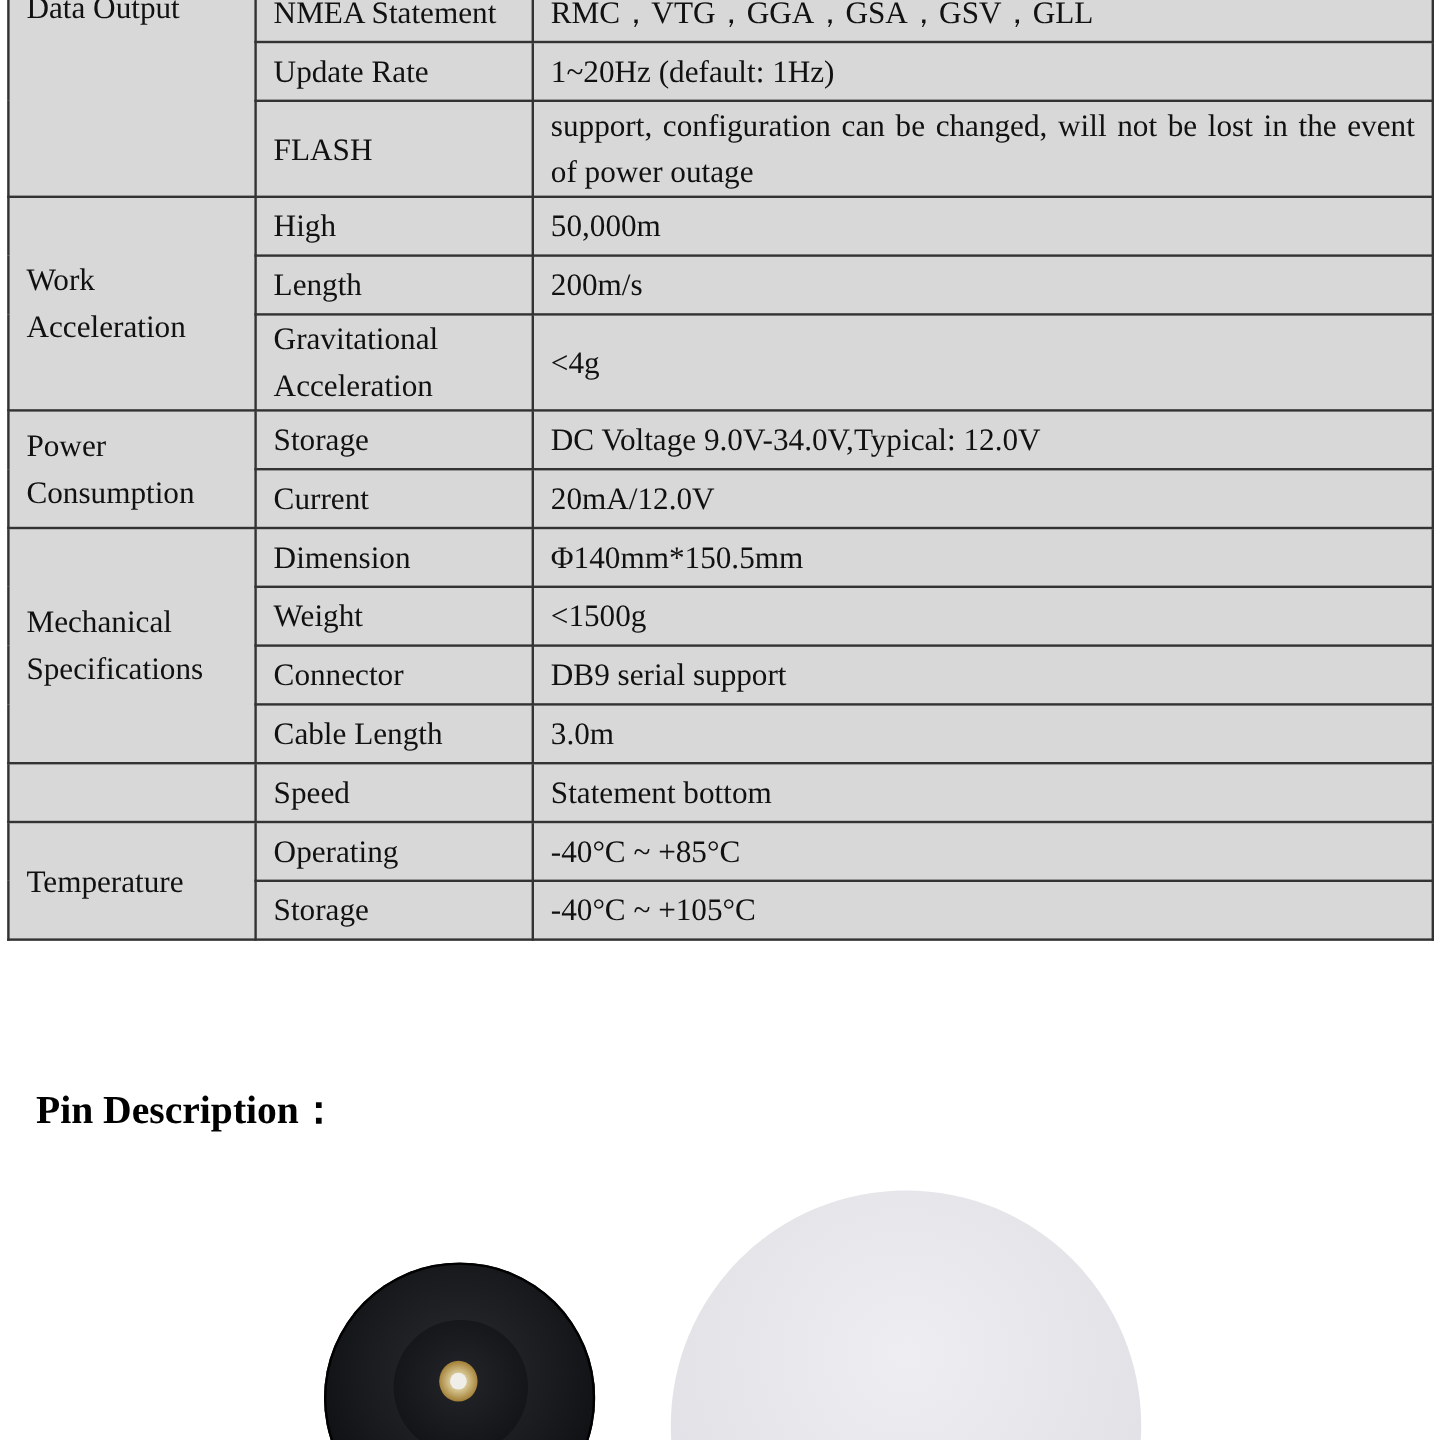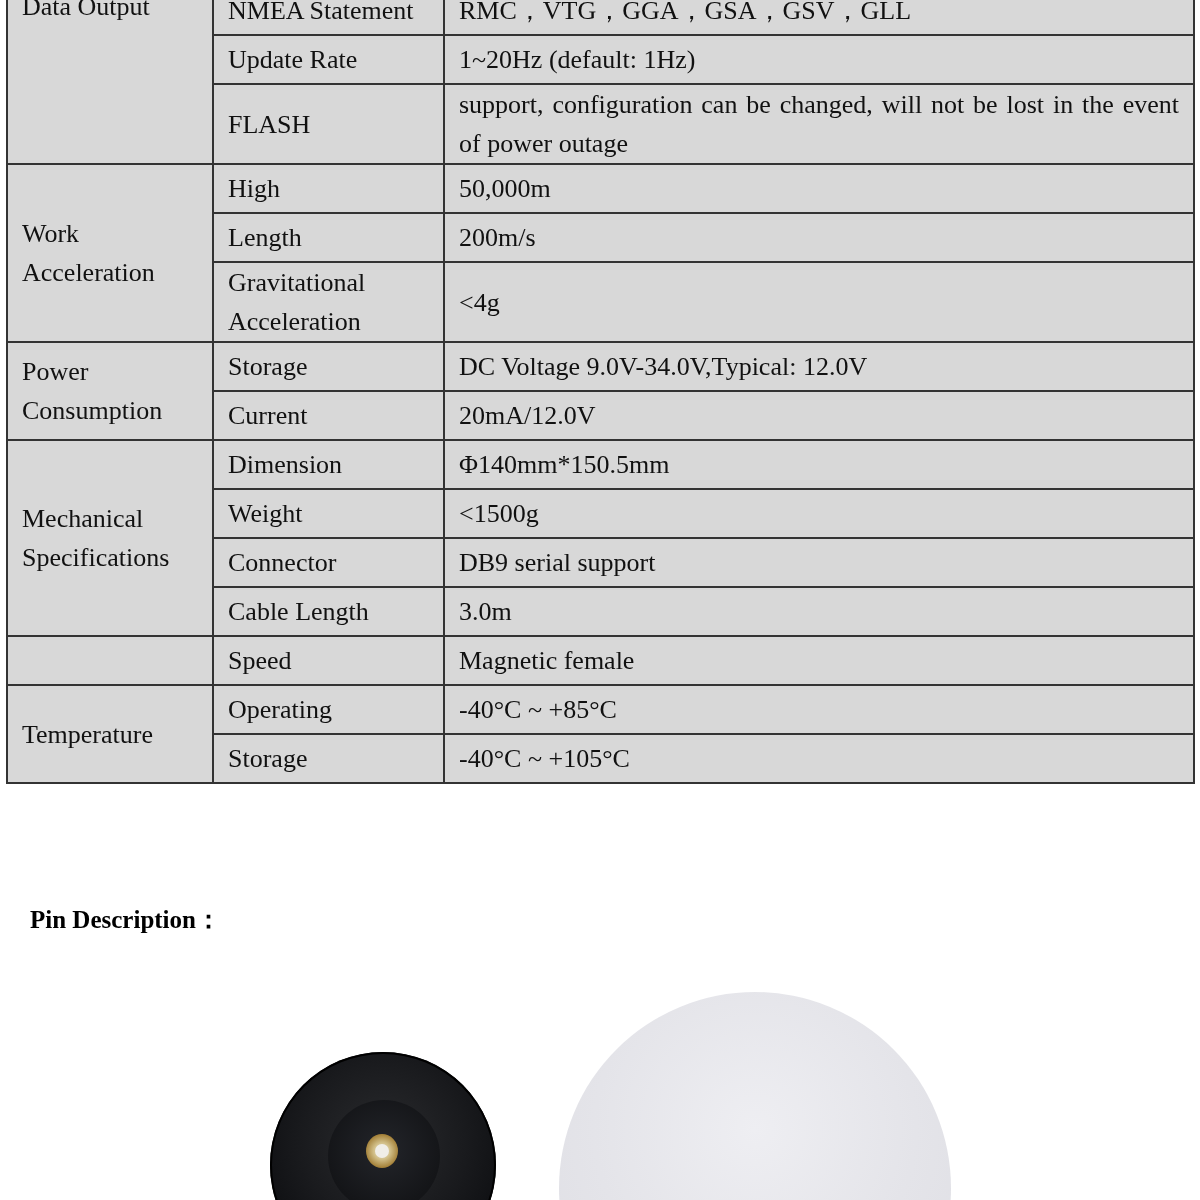--- a/index.html
+++ b/index.html
@@ -29,21 +29,21 @@
     .spec-table col.c2 { width: 231px; }
     .spec-table col.c3 { width: 750px; }
     .spec-table tr.h51 td { height: 47px; }
     .spec-table tr.h78 td { height: 74px; }
     .spec-table tr.h81 td { height: 77px; }
     .spec-table td.justify { text-align: justify; text-align-last: left; }
     .spec-table td.group { padding-left: 14px; }
 
     .section-title {
       position: absolute; left: 30px; top: 903px;
-      font-size: 25px; font-weight: bold;
+      font-size: 33px; font-weight: bold;
       font-family: "Liberation Serif", serif;
       color: #000000;
       margin: 0;
     }
 
     .photo-area { position: absolute; left: 0; top: 960px; width: 1200px; height: 240px; overflow: hidden; }
     .puck {
       position: absolute; left: 270px; top: 92px; width: 226px; height: 226px;
       border-radius: 50%;
       background: radial-gradient(circle at 50% 40%, #2a2b2e 0%, #1a1b1e 45%, #0e0f12 75%, #060608 100%);
@@ -129,21 +129,21 @@
       <td>DB9 serial support</td>
     </tr>
     <tr class="h51">
       <td>Cable Length</td>
       <td>3.0m</td>
     </tr>
 
     <tr class="h51">
       <td class="group"></td>
       <td>Speed</td>
-      <td>Magnetic female</td>
+      <td>Statement bottom</td>
     </tr>
 
     <tr class="h51">
       <td class="group" rowspan="2">Temperature</td>
       <td>Operating</td>
       <td>-40°C ~ +85°C</td>
     </tr>
     <tr class="h51">
       <td>Storage</td>
       <td>-40°C ~ +105°C</td>

